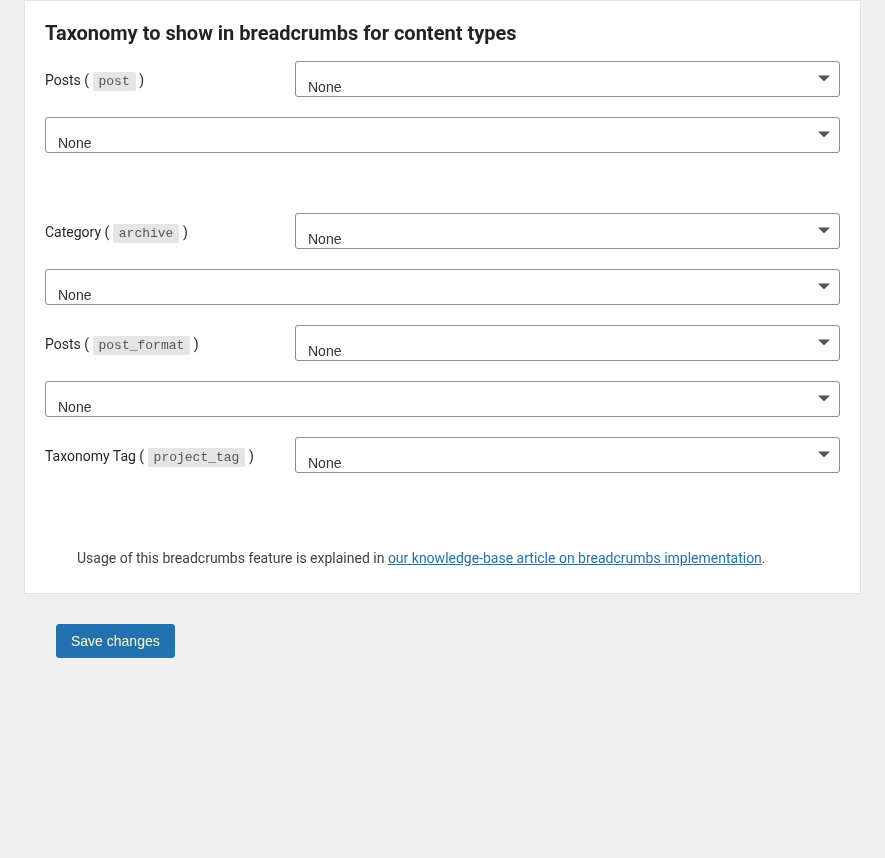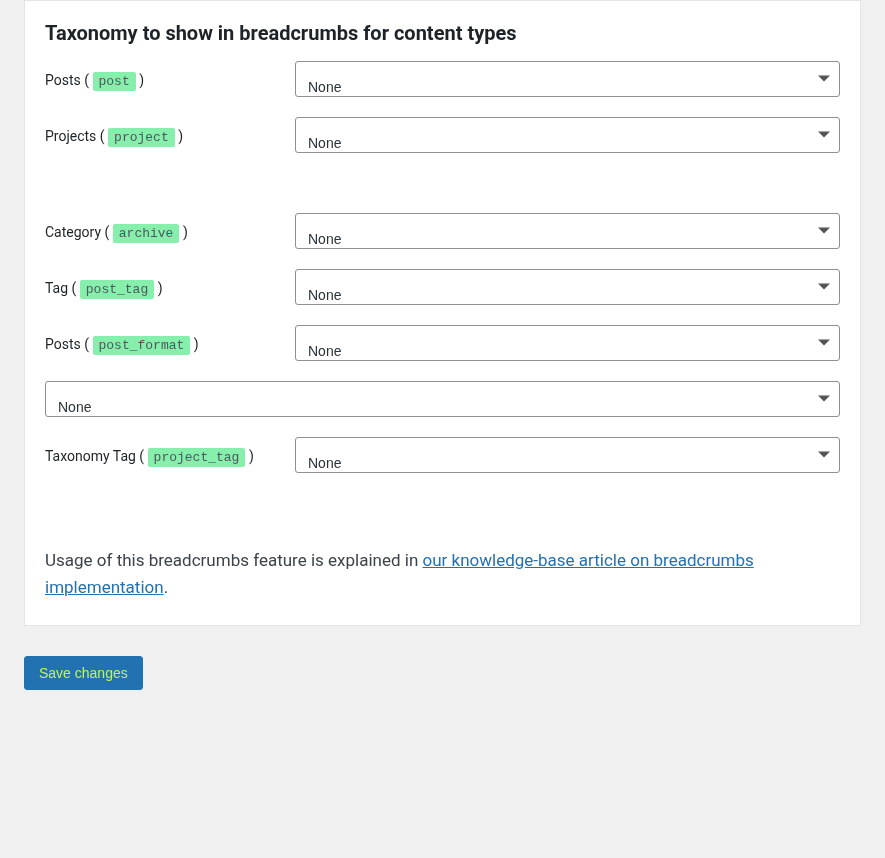--- a/index.html
+++ b/index.html
@@ -39,21 +39,21 @@
     .field-label {
       width: 250px;
       flex-shrink: 0;
       padding-top: 8px;
       font-size: 14px;
       color: #1d2327;
       line-height: 1.6;
     }
     .code {
       font-family: Consolas, Monaco, "Courier New", monospace;
-      background: #86efac;
+      background: #e5e5e5;
       padding: 2px 6px;
       border-radius: 2px;
       font-size: 13px;
       color: #50575e;
     }
     .field-control {
       flex: 1;
     }
     .select-wrap {
       position: relative;
@@ -82,41 +82,43 @@
     }
     .caret svg {
       width: 12px;
       height: 12px;
       display: block;
     }
     .spacer {
       height: 40px;
     }
     .help-text {
-      font-size: 17px;
+      font-size: 14px;
       color: #3c434a;
       line-height: 1.6;
       margin-top: 14px;
+      margin-left: 32px;
     }
     .help-text a {
       color: #2271b1;
       text-decoration: underline;
     }
     .save-area {
       padding: 30px 0 30px 24px;
     }
     .btn-primary {
       display: inline-block;
       background: #2271b1;
       border: 1px solid #2271b1;
-      color: #bef264;
+      color: #fef9c3;
       font-size: 14px;
       padding: 8px 14px;
       border-radius: 3px;
       cursor: pointer;
+      margin-left: 32px;
     }
   </style>
 </head>
 <body>
 
 <div class="page">
   <div class="panel">
 
     <div class="section">
       <h2 class="section-title">Taxonomy to show in breadcrumbs for content types</h2>
@@ -133,23 +135,20 @@
             <span class="caret">
               <svg viewBox="0 0 10 6">
                   <path d="M0 0 L5 5 L10 0 Z" fill="#555"></path>
                 </svg>
             </span>
           </div>
         </div>
       </div>
 
       <div class="field-row">
-        <div class="field-label">
-          <span>Projects ( </span><span class="code">project</span><span> )</span>
-        </div>
         <div class="field-control">
           <div class="select-wrap">
             <select>
               <option>None</option>
             </select>
             <span class="caret">
               <svg viewBox="0 0 10 6">
                   <path d="M0 0 L5 5 L10 0 Z" fill="#555"></path>
                 </svg>
             </span>
@@ -174,23 +173,20 @@
             <span class="caret">
               <svg viewBox="0 0 10 6">
                   <path d="M0 0 L5 5 L10 0 Z" fill="#555"></path>
                 </svg>
             </span>
           </div>
         </div>
       </div>
 
       <div class="field-row">
-        <div class="field-label">
-          <span>Tag ( </span><span class="code">post_tag</span><span> )</span>
-        </div>
         <div class="field-control">
           <div class="select-wrap">
             <select>
               <option>None</option>
             </select>
             <span class="caret">
               <svg viewBox="0 0 10 6">
                   <path d="M0 0 L5 5 L10 0 Z" fill="#555"></path>
                 </svg>
             </span>

